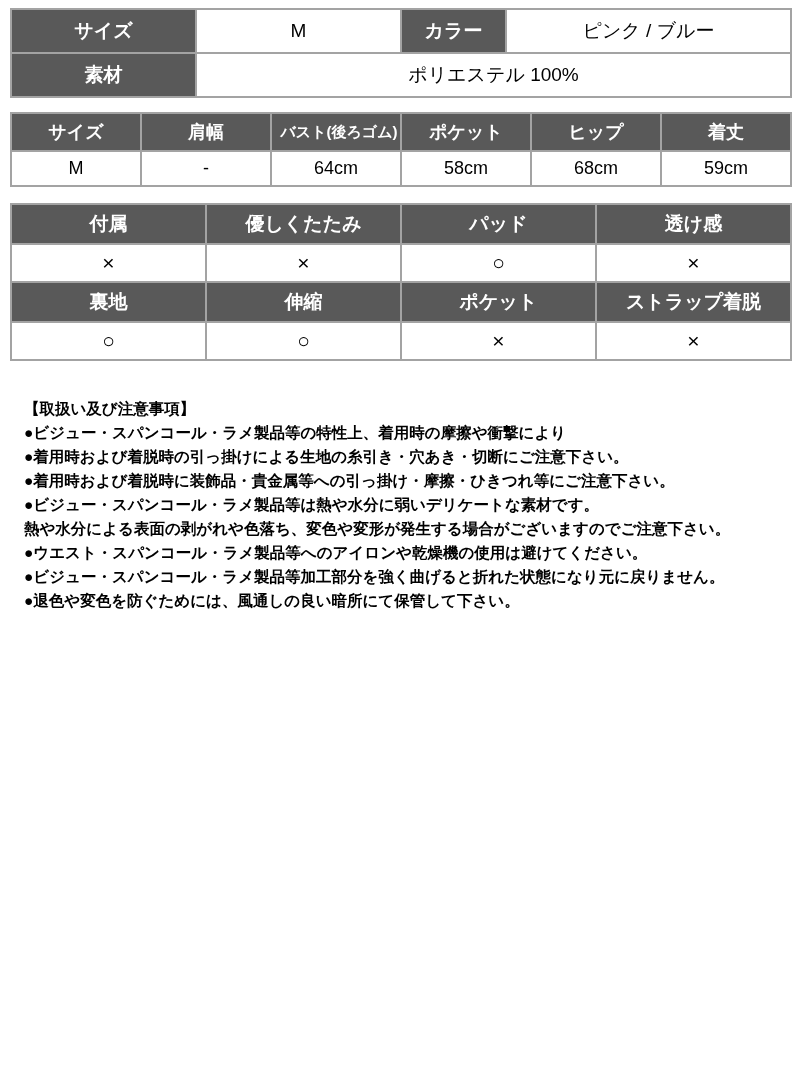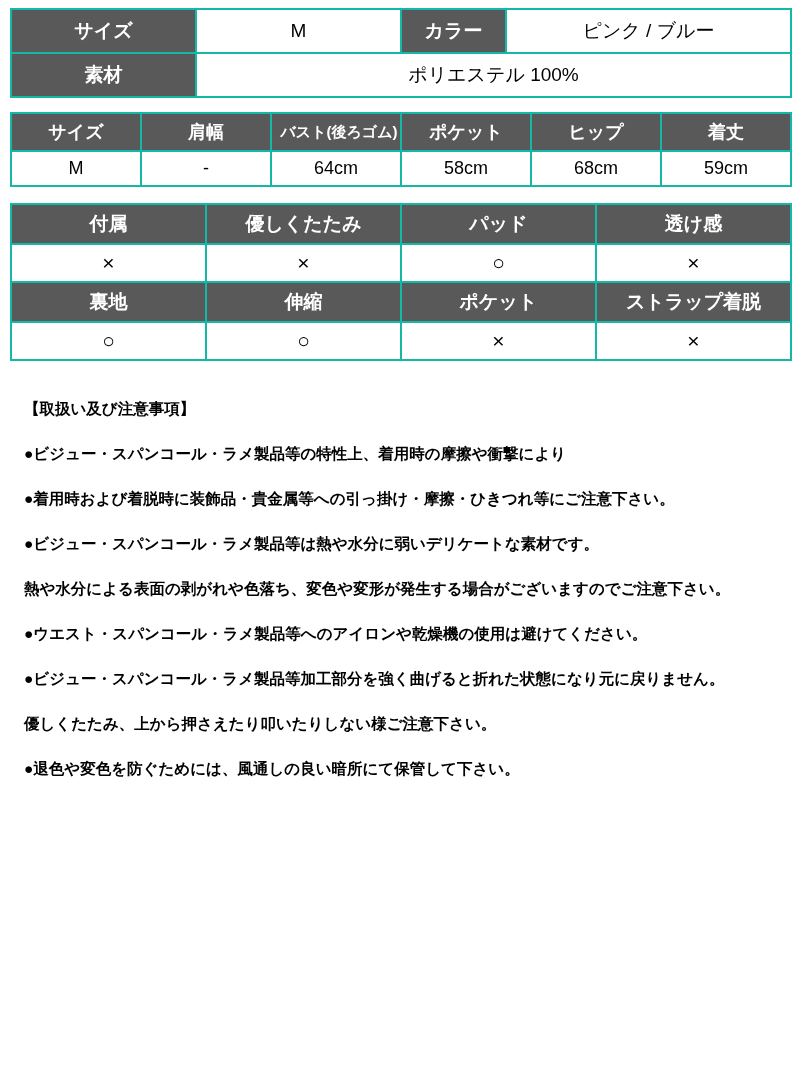--- a/index.html
+++ b/index.html
@@ -19,21 +19,21 @@
     width: 800px;
     padding: 8px 10px 0 10px;
   }
 
   table {
     border-collapse: collapse;
     width: 780px;
     table-layout: fixed;
   }
   td, th {
-    border: 2px solid #14b8a6;
+    border: 2px solid #a3a3a3;
     text-align: center;
     vertical-align: middle;
     font-size: 19px;
     font-weight: bold;
     padding: 6px 2px;
     background: #ffffff;
   }
   .hdr {
     background: #595959;
     color: #ffffff;
@@ -63,21 +63,21 @@
 
   
   .notes {
     margin-top: 36px;
     padding-left: 14px;
     font-size: 15.5px;
     line-height: 1.55;
     font-weight: bold;
     color: #000000;
   }
-  .notes .line { white-space: nowrap; margin-top: 21px; }
+  .notes .line { white-space: nowrap; }
 </style>
 </head>
 <body>
 
 <div class="page">
 
   <table id="tbl-spec">
     <colgroup>
       <col style="width:185px">
       <col style="width:205px">
@@ -158,22 +158,22 @@
         <td class="val mark">○</td>
         <td class="val mark">×</td>
         <td class="val mark">×</td>
       </tr>
     </tbody>
   </table>
 
   <div class="notes">
     <div class="line">【取扱い及び注意事項】</div>
     <div class="line">●ビジュー・スパンコール・ラメ製品等の特性上、着用時の摩擦や衝撃により</div>
+    <div class="line">●着用時および着脱時の引っ掛けによる生地の糸引き・穴あき・切断にご注意下さい。</div>
     <div class="line">●着用時および着脱時に装飾品・貴金属等への引っ掛け・摩擦・ひきつれ等にご注意下さい。</div>
     <div class="line">●ビジュー・スパンコール・ラメ製品等は熱や水分に弱いデリケートな素材です。</div>
     <div class="line">熱や水分による表面の剥がれや色落ち、変色や変形が発生する場合がございますのでご注意下さい。</div>
     <div class="line">●ウエスト・スパンコール・ラメ製品等へのアイロンや乾燥機の使用は避けてください。</div>
     <div class="line">●ビジュー・スパンコール・ラメ製品等加工部分を強く曲げると折れた状態になり元に戻りません。</div>
-    <div class="line">優しくたたみ、上から押さえたり叩いたりしない様ご注意下さい。</div>
     <div class="line">●退色や変色を防ぐためには、風通しの良い暗所にて保管して下さい。</div>
   </div>
 
 </div>
 
 </body></html>

